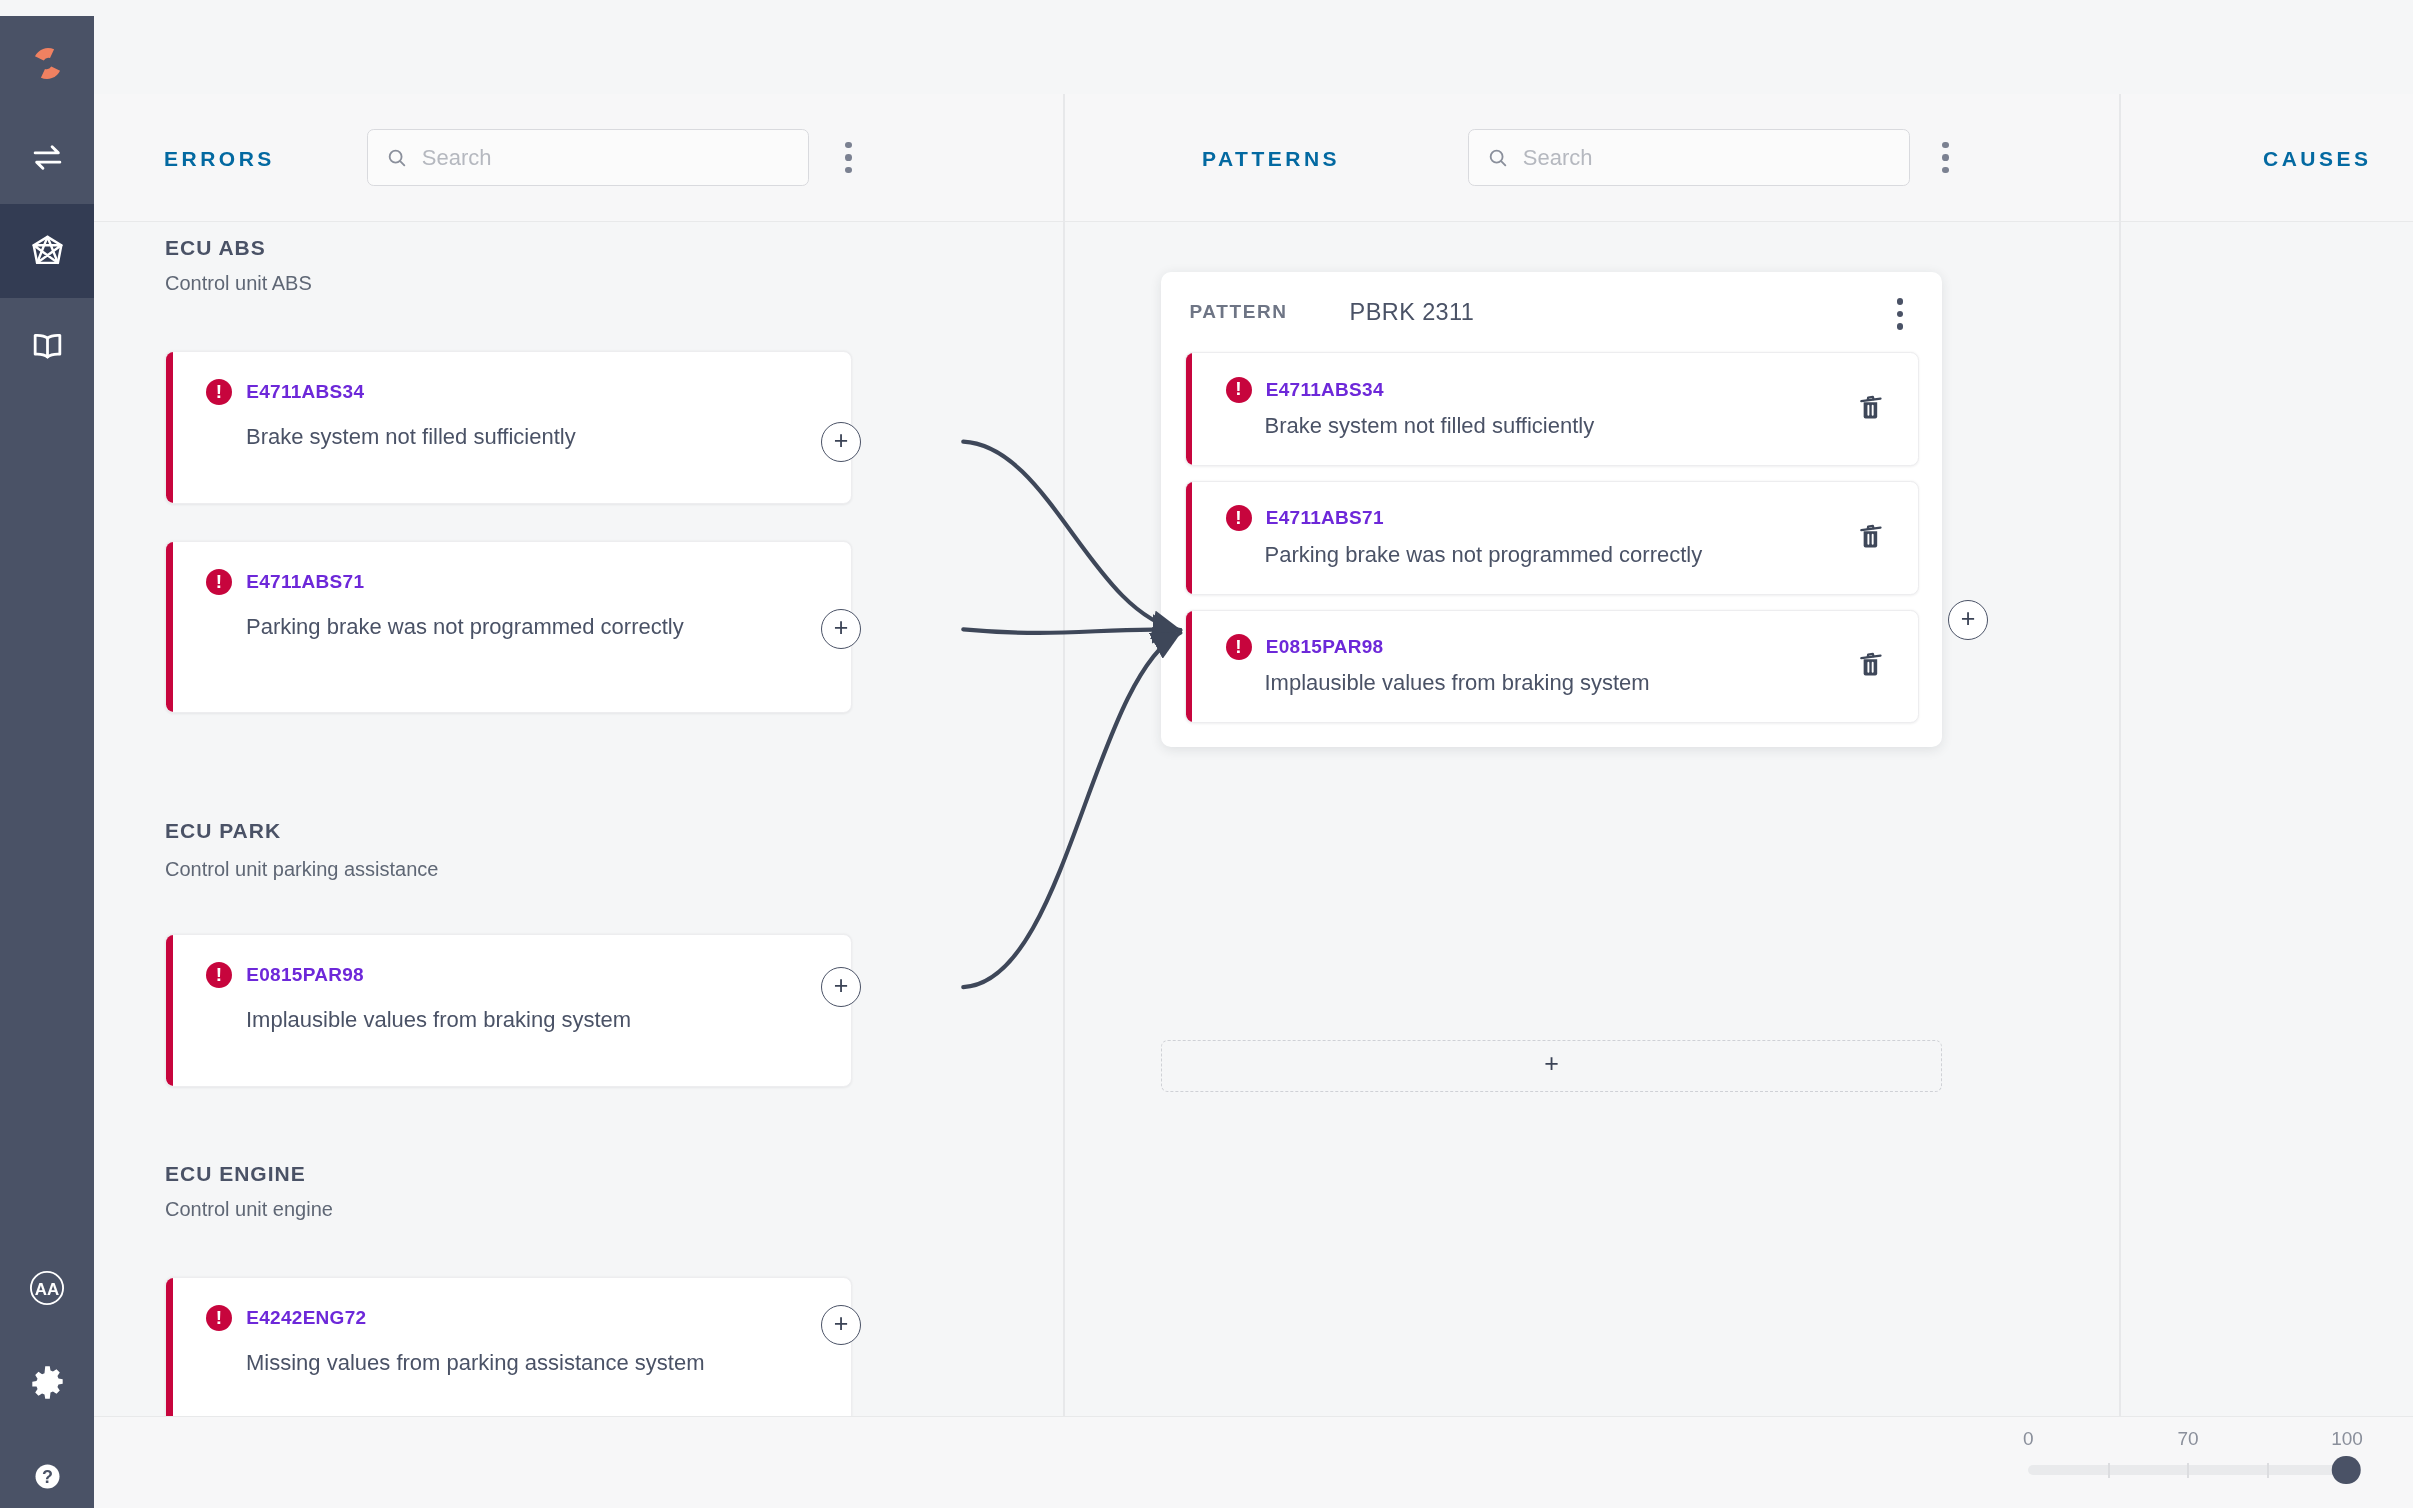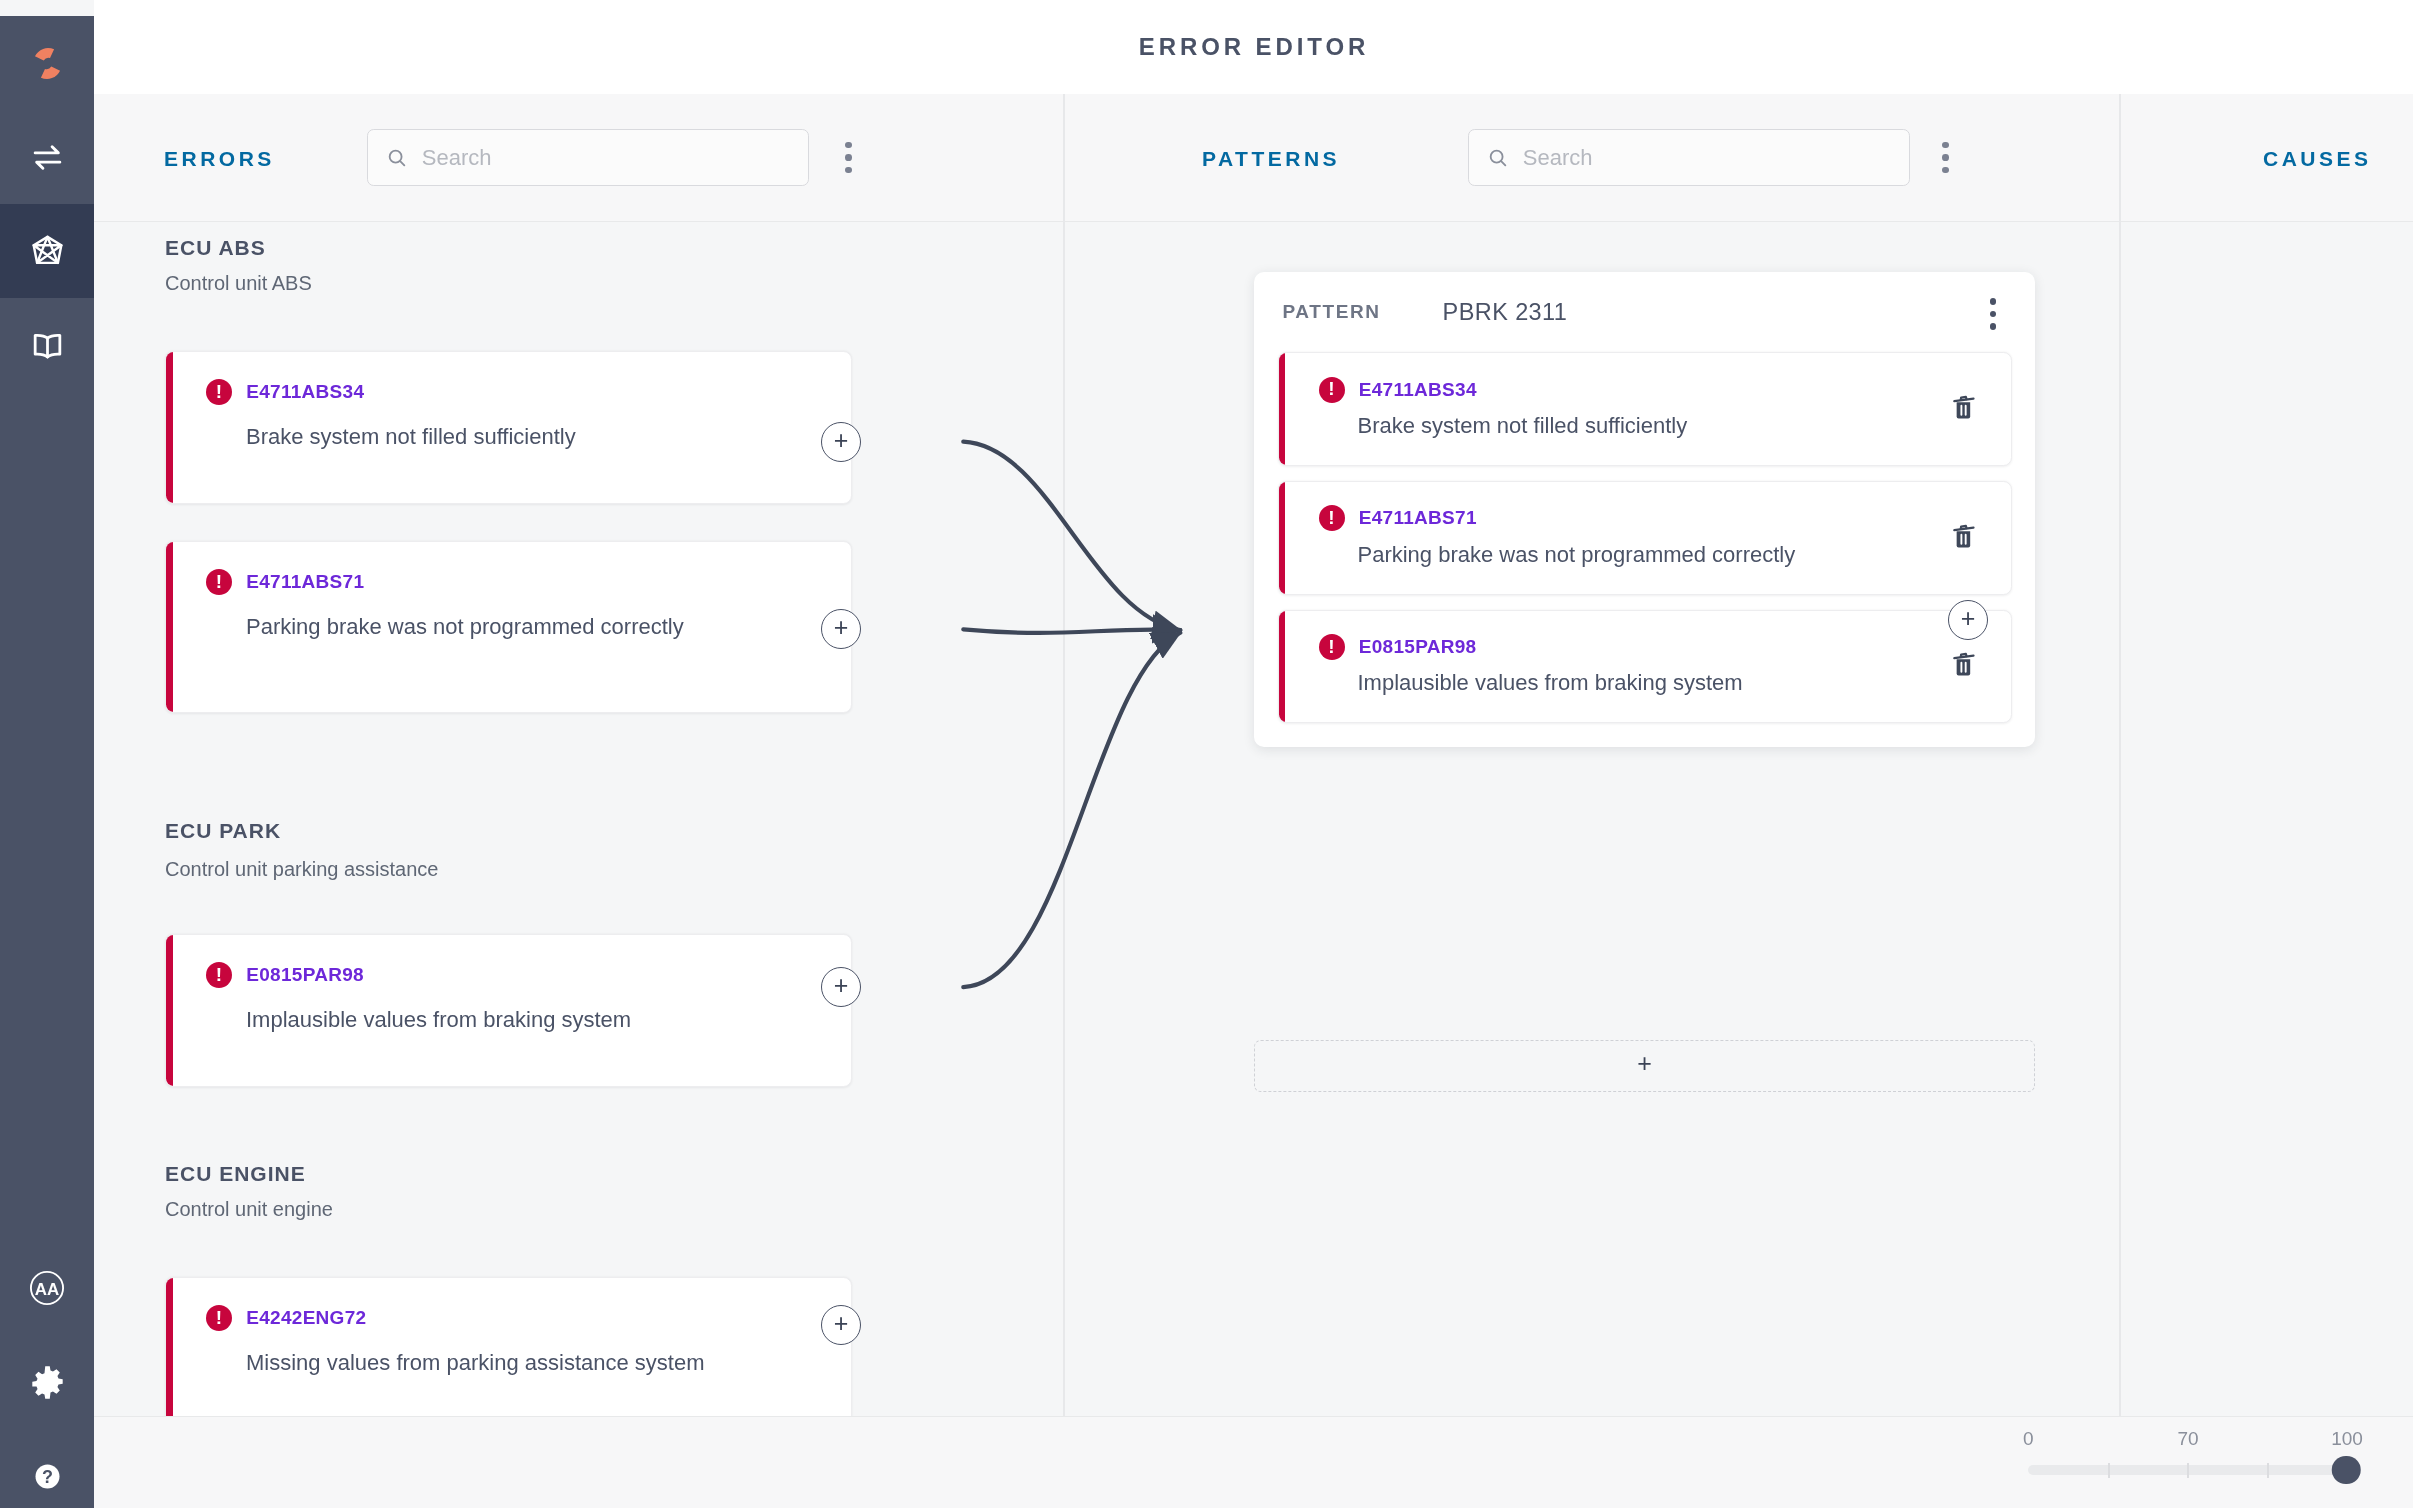--- a/index.html
+++ b/index.html
@@ -202,21 +202,21 @@
     position: absolute;
     left: 94px; top: 94px;
     width: 2320px; height: 1322px;
     pointer-events: none;
     z-index: 10;
   }
 
   
   .patterns-col {
     position: absolute;
-    left: 1128px; top: 223px;
+    left: 1035px; top: 223px;
     width: 1186px; height: 1193px;
     overflow: hidden;
   }
   .pattern-card {
     position: absolute;
     left: 126px; top: 49px;
     width: 781px;
     background: #ffffff;
     border-radius: 10px;
     box-shadow: 0 2.5px 11.7px rgba(30,35,45,0.10);
@@ -376,23 +376,20 @@
     </div>
 
     <div class="rail-btn" style="top:1413px">
       <svg class="rail-ico" width="39" height="39" viewBox="0 0 52 52">
         <circle cx="26" cy="26" r="16" fill="#ffffff"></circle>
         <text x="26" y="34" text-anchor="middle" font-family="Liberation Sans, sans-serif" font-size="24" font-weight="700" fill="#4a5266">?</text>
       </svg>
     </div>
   </div>
 
-  <div class="titlebar">
-    <div class="titlebar-text">ERROR EDITOR</div>
-  </div>
 
   <div class="headband"></div>
 
   <div class="col-title" id="errors-title">ERRORS</div>
 
   <div class="searchbox" id="errors-search">
     <svg width="22" height="22" viewBox="0 0 24 24" fill="none" stroke="#8a8f9b" stroke-width="2" stroke-linecap="round">
       <circle cx="10.5" cy="10.5" r="6.5"></circle>
         <path d="M15.4 15.4 20 20"></path>
     </svg>

